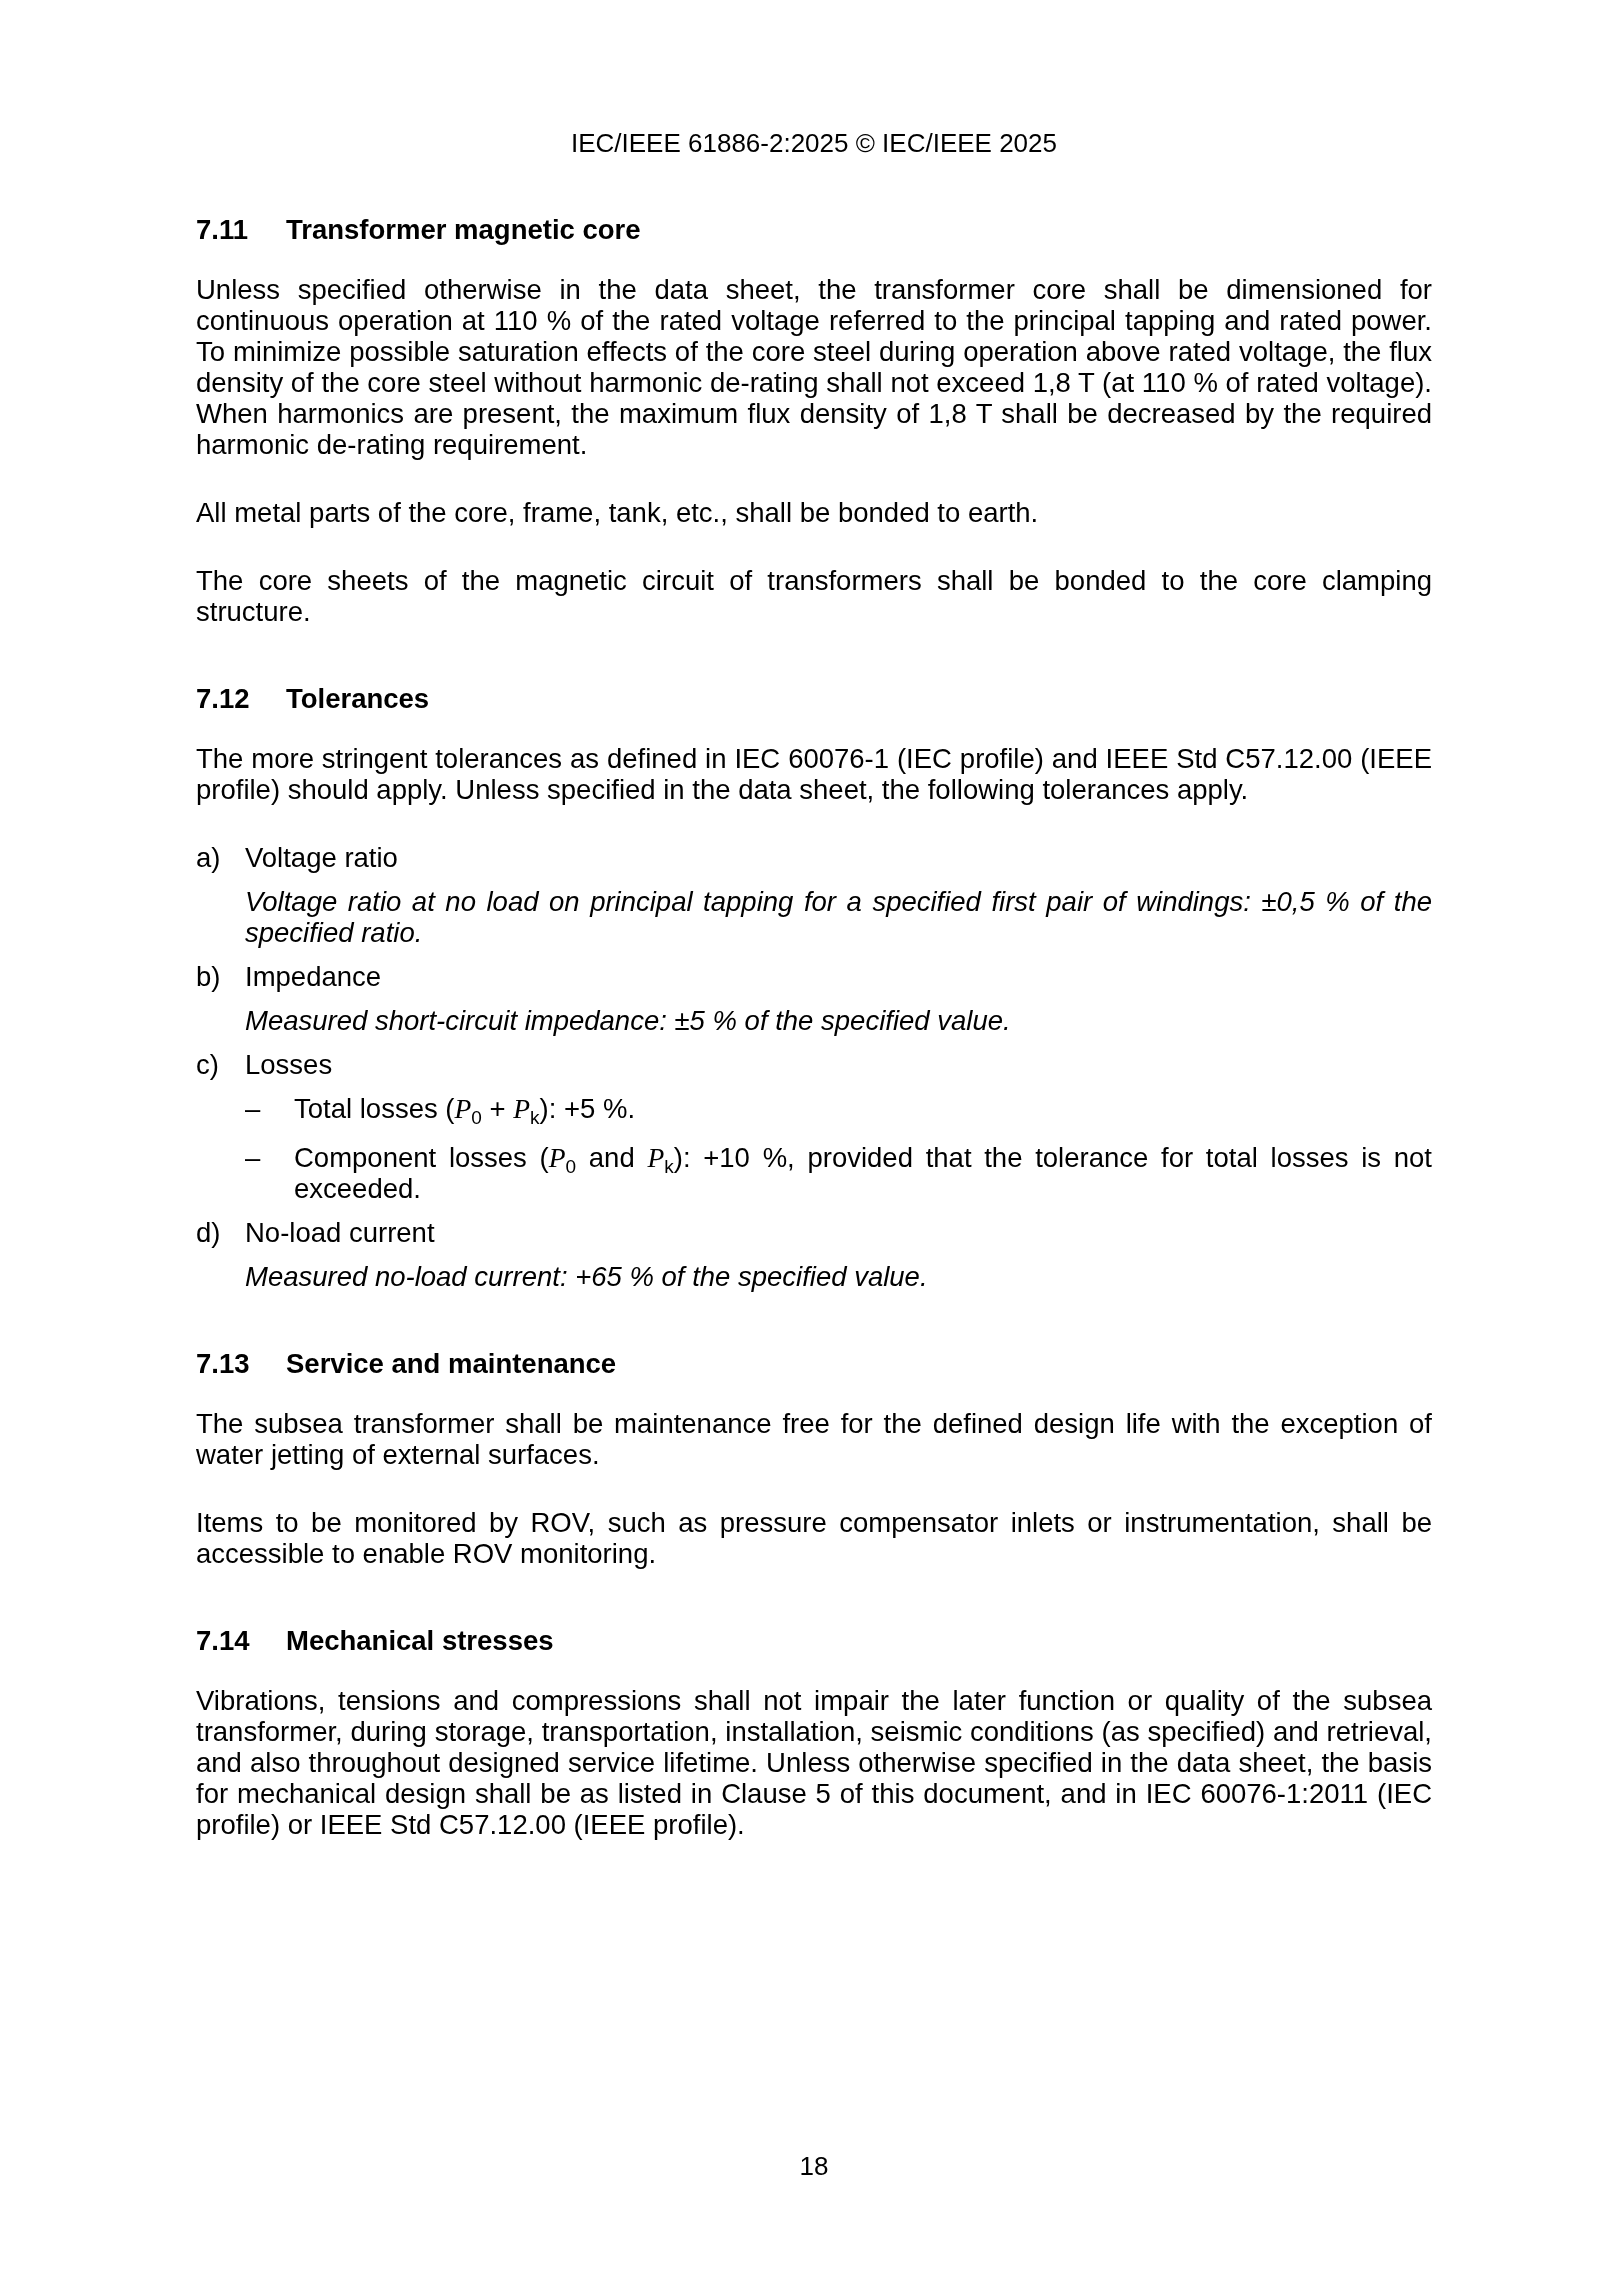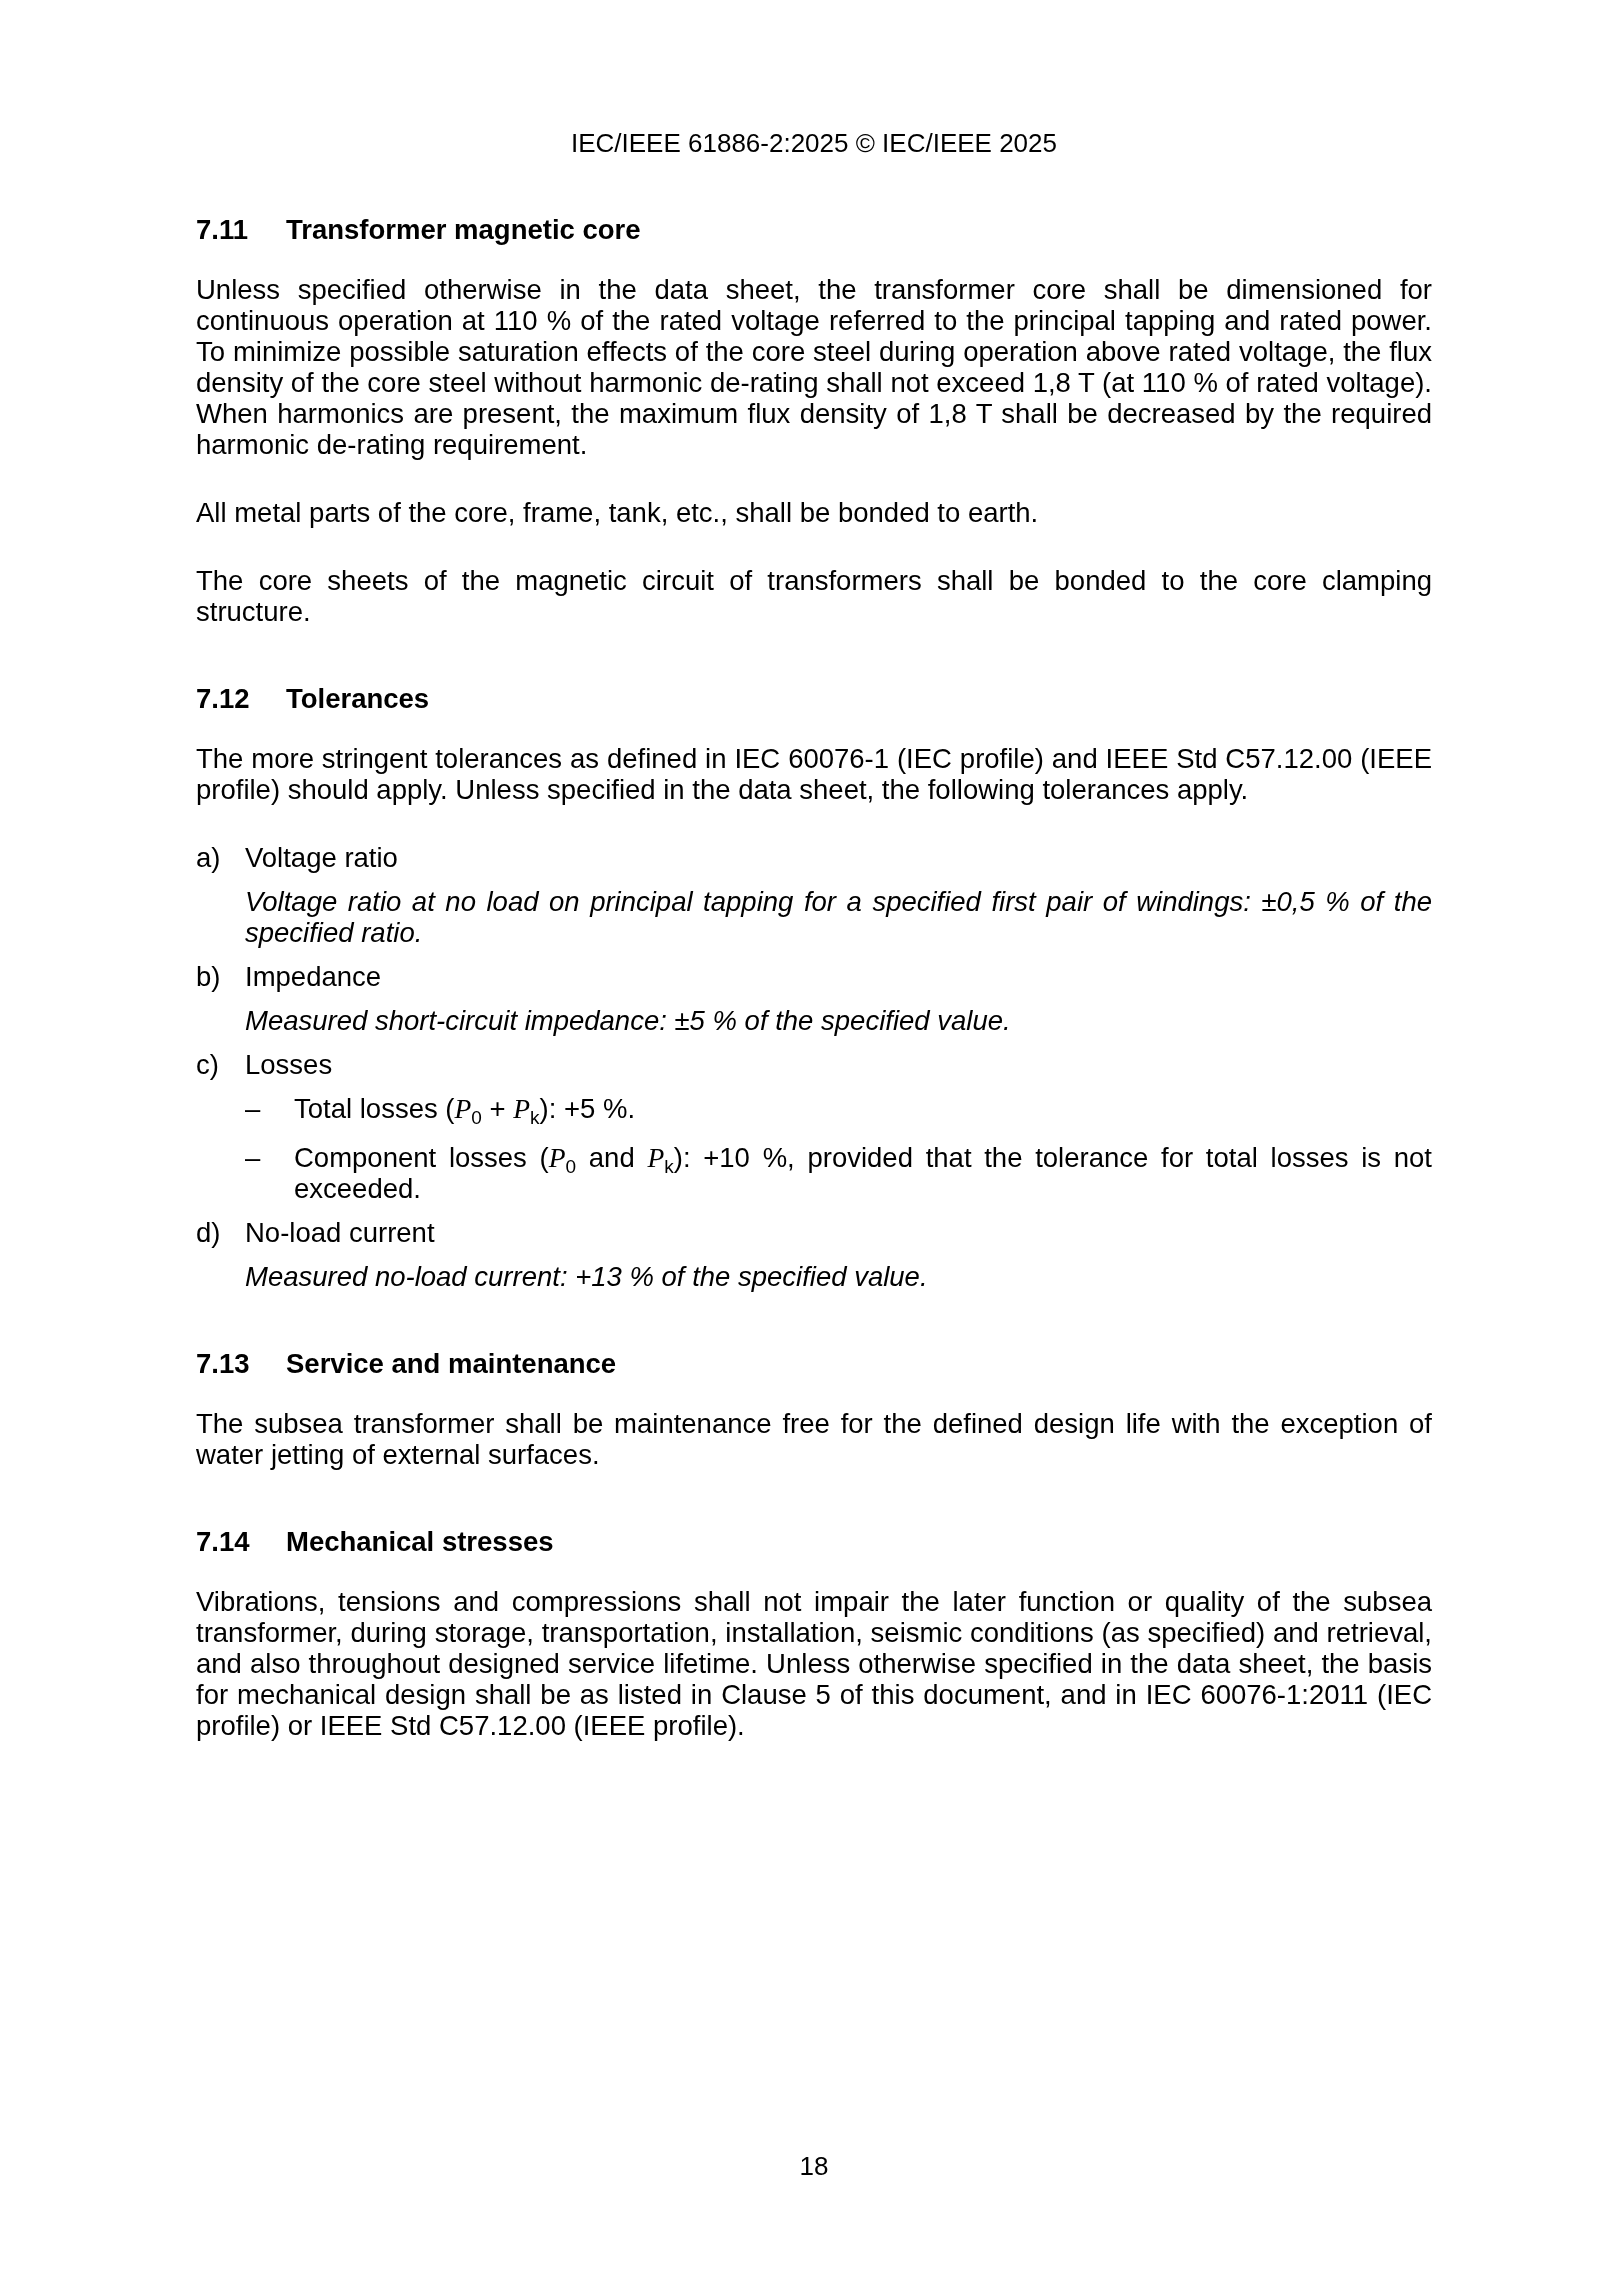--- a/index.html
+++ b/index.html
@@ -104,28 +104,29 @@
       <span class="dash-glyph">–</span>
       <span>Component losses (</span><span class="var">P</span><sub class="vsub">0</sub><span> and </span><span class="var">P</span><sub class="vsub">k</sub><span>): +10 %, provided that the tolerance for total losses is not exceeded.</span>
     </div>
   </div>
 
   <div class="list-item">
     <div class="li-head">
       <span class="li-label">d)</span>
       <span>No-load current</span>
     </div>
-    <p class="li-body">Measured no-load current: +13 % of the specified value.</p>
+    <p class="li-body">Measured no-load current: +65 % of the specified value.</p>
   </div>
 
   <h2>
     <span class="h2-num">7.13</span>
     <span>Service and maintenance</span>
   </h2>
   <p class="body">The subsea transformer shall be maintenance free for the defined design life with the exception of water jetting of external surfaces.</p>
+  <p class="body">Items to be monitored by ROV, such as pressure compensator inlets or instrumentation, shall be accessible to enable ROV monitoring.</p>
 
   <h2>
     <span class="h2-num">7.14</span>
     <span>Mechanical stresses</span>
   </h2>
   <p class="body">Vibrations, tensions and compressions shall not impair the later function or quality of the subsea transformer, during storage, transportation, installation, seismic conditions (as specified) and retrieval, and also throughout designed service lifetime. Unless otherwise specified in the data sheet, the basis for mechanical design shall be as listed in Clause 5 of this document, and in IEC 60076-1:2011 (IEC profile) or IEEE Std C57.12.00 (IEEE profile).</p>
 
 </div>
 
 <div class="page-number">18</div>

